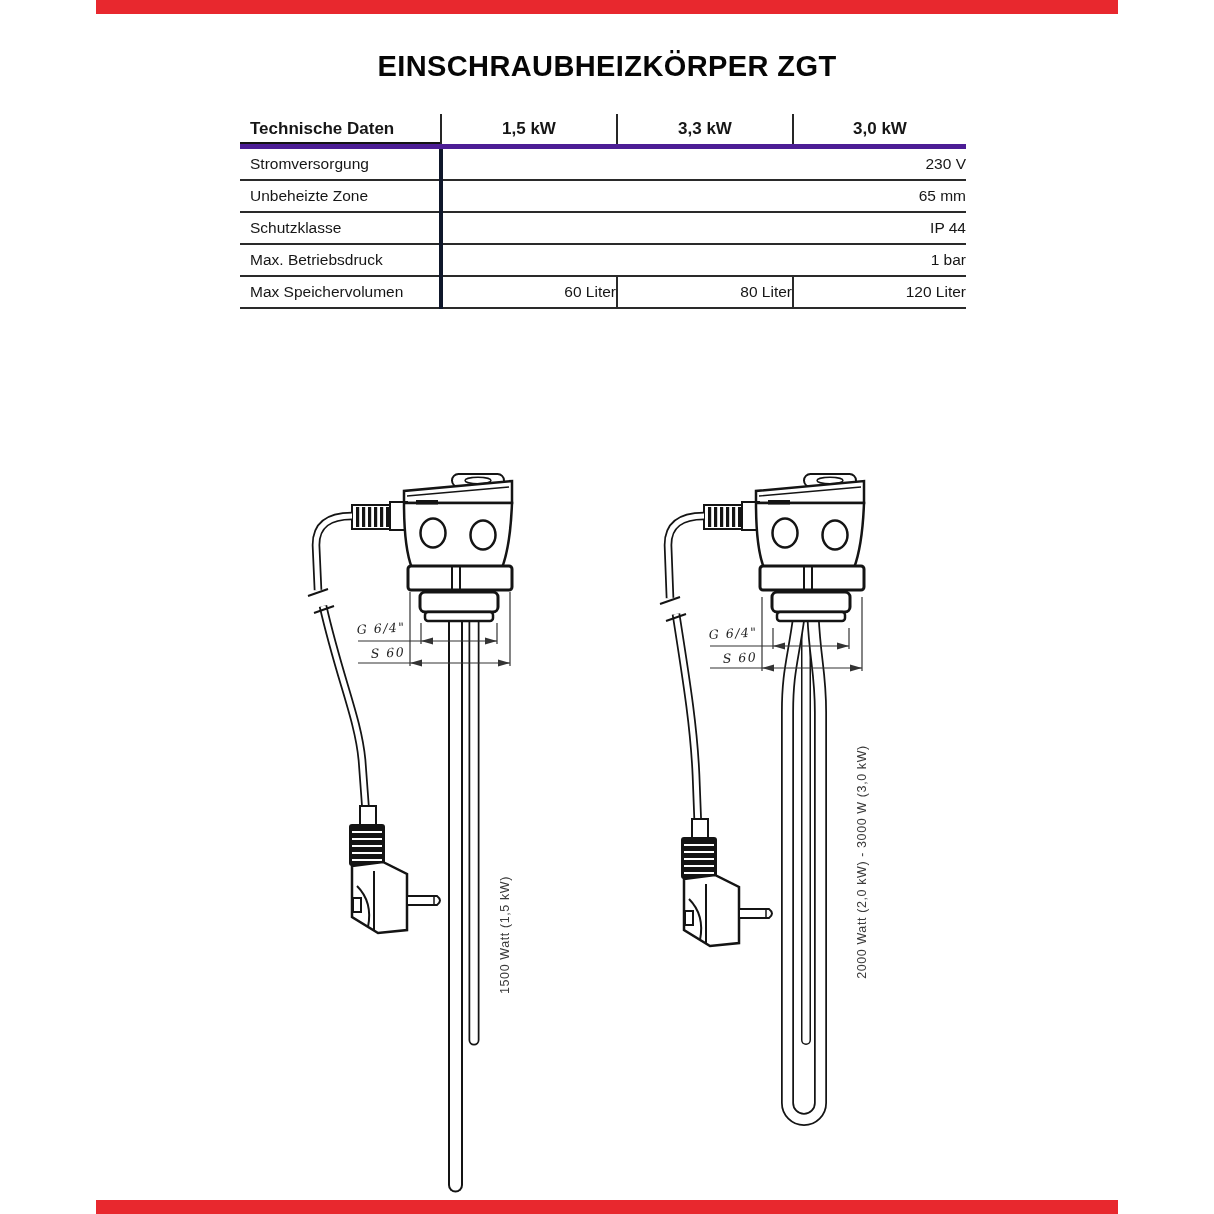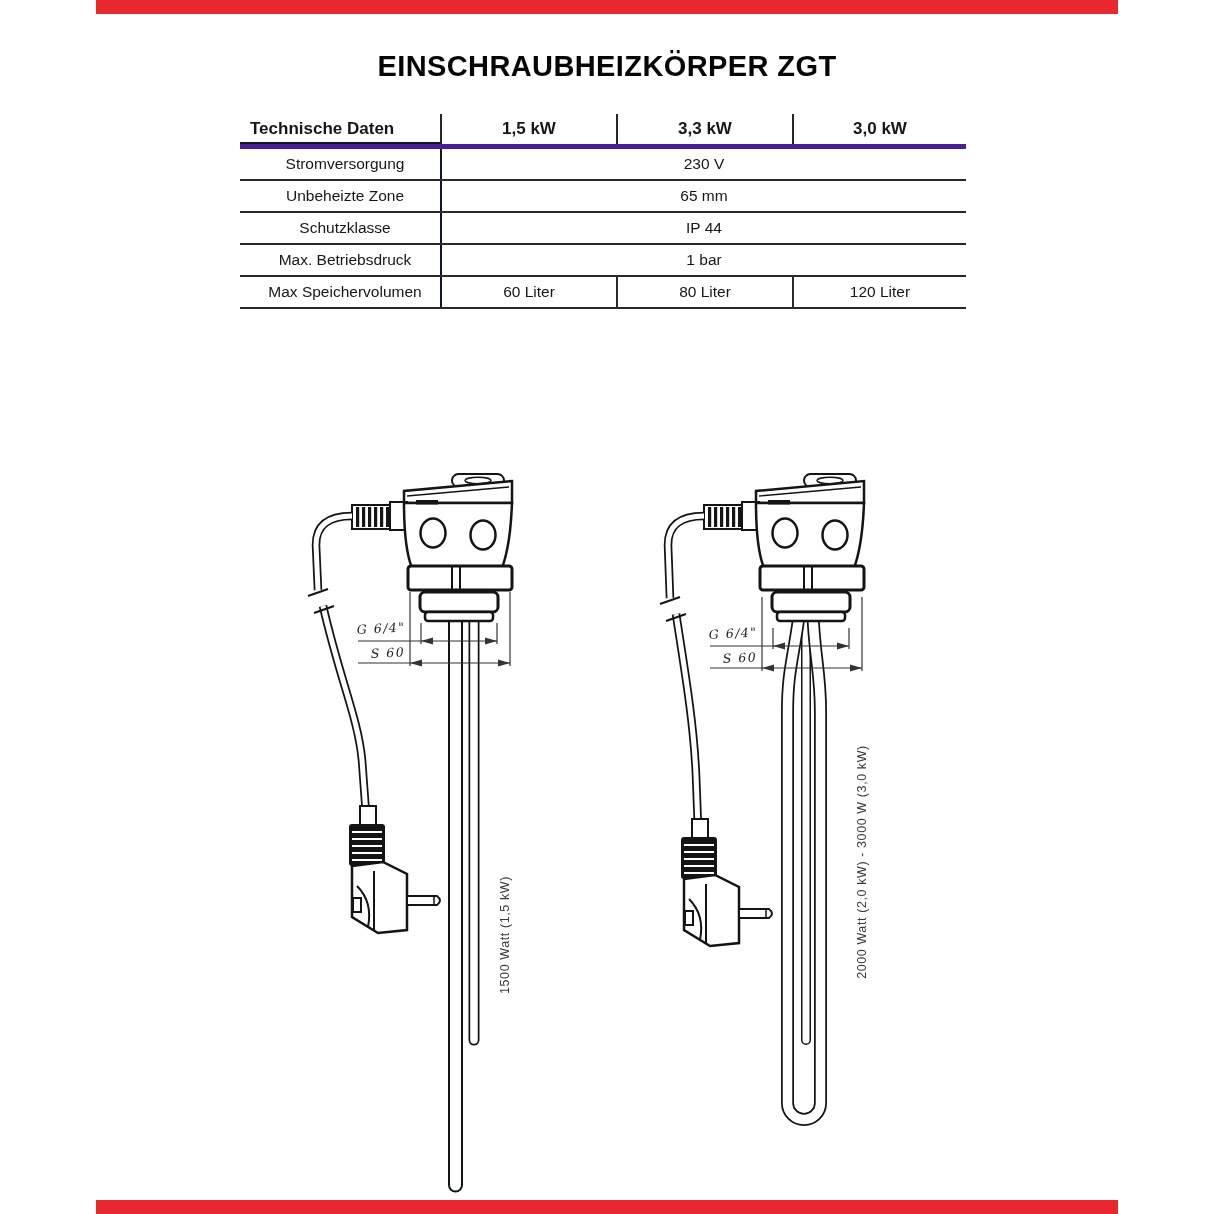--- a/index.html
+++ b/index.html
@@ -9,22 +9,22 @@
   .redbar.top{top:0;}
   .redbar.bottom{bottom:0;}
   .title{position:absolute;top:50px;left:0;width:100%;text-align:center;
          font-size:29px;font-weight:bold;letter-spacing:.4px;color:#060606;}
   table.specs{position:absolute;left:240px;top:114px;width:726px;border-collapse:collapse;
               table-layout:fixed;font-size:15.5px;color:#161616;}
   table.specs th{font-size:17px;font-weight:bold;height:30px;text-align:center;
                  border-bottom:5px solid #4c1d95;padding:0;}
   table.specs th.labelcol{text-align:left;padding-left:10px;box-shadow:inset 0 -2px 0 #141414;}
   table.specs th.vsep{border-left:2px solid #262626;}
-  table.specs td{height:30px;border-bottom:2px solid #2a2a2a;text-align:center;padding:0;}
-  table.specs td.label{text-align:center;padding-left:10px;border-right:2px solid #0f172a;}
+  table.specs td{height:30px;border-bottom:2px solid #2a2a2a;text-align:right;padding:0;}
+  table.specs td.label{text-align:left;padding-left:10px;border-right:4px solid #0f172a;}
   table.specs td.vsep{border-left:2px solid #2a2a2a;}
   svg.draw{position:absolute;overflow:visible;}
   .dimtxt{font-family:"DejaVu Serif",serif;font-style:italic;font-size:12.5px;fill:#222;letter-spacing:1.5px;}
   .watttxt{font-family:"Liberation Sans",sans-serif;font-size:12.5px;fill:#3a3a3a;letter-spacing:.6px;}
 </style>
 </head>
 <body>
 
 <div id="page">
 

